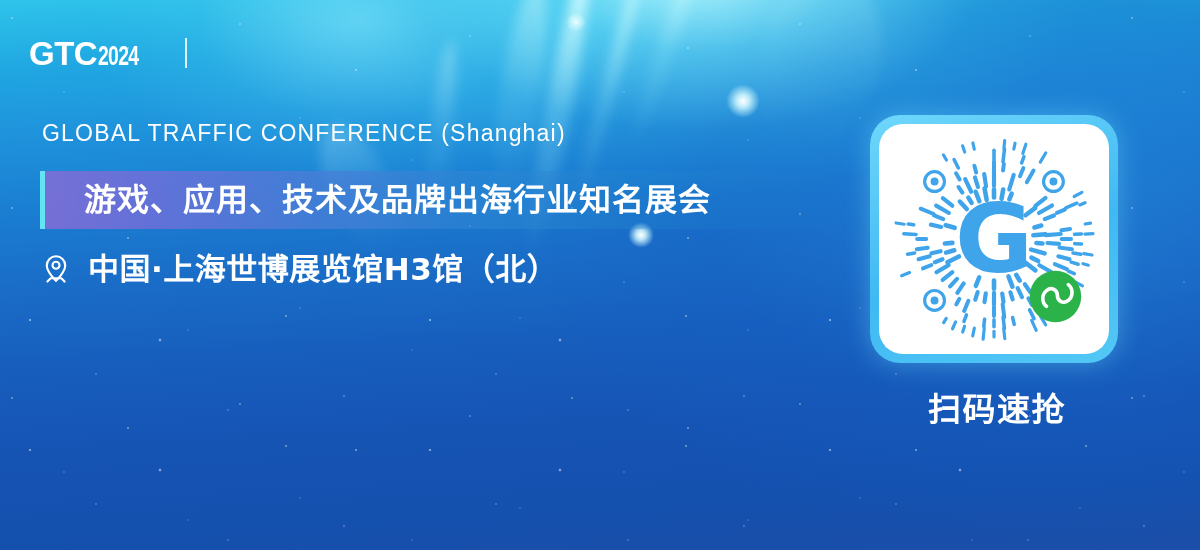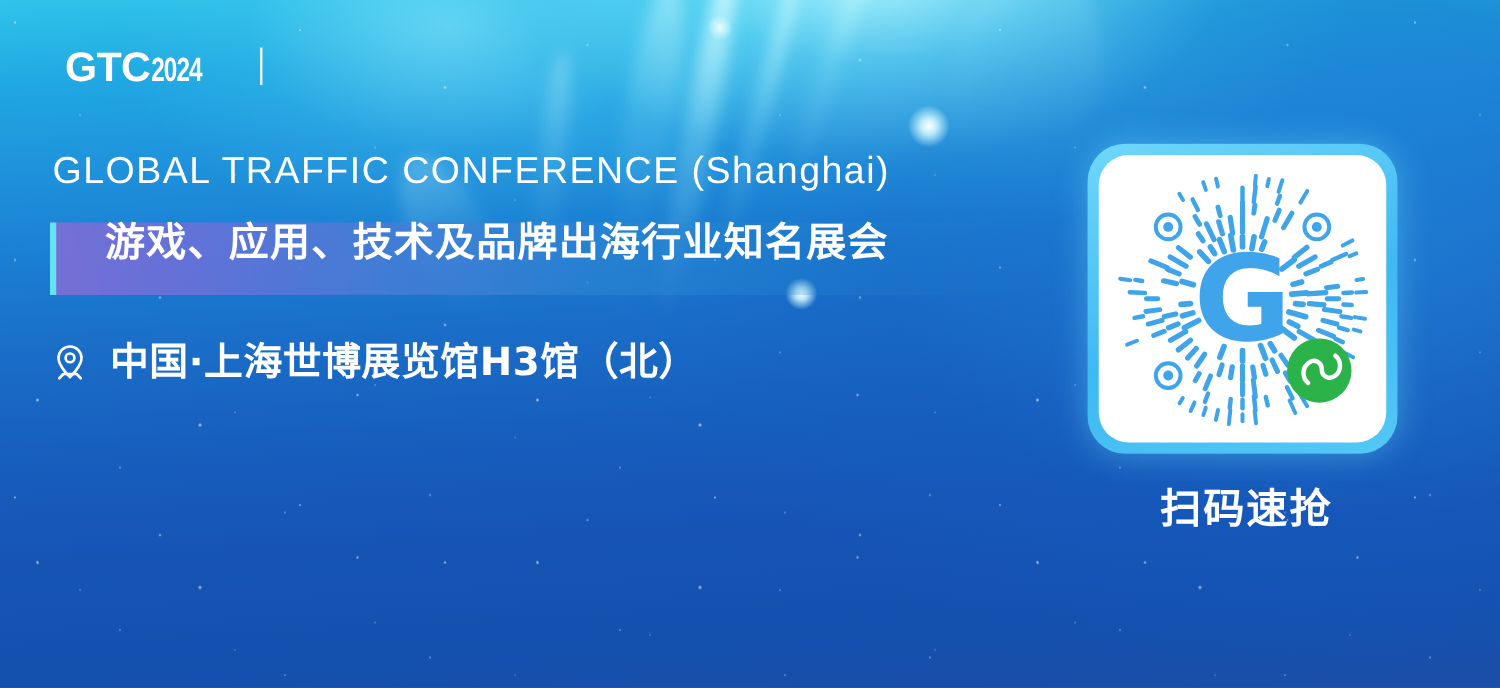--- a/index.html
+++ b/index.html
@@ -61,67 +61,67 @@
     background-image:
       radial-gradient(1.6px 1.6px at 30px 20px, rgba(255,255,255,.9), transparent),
       radial-gradient(1.1px 1.1px at 96px 74px, rgba(255,255,255,.6), transparent),
       radial-gradient(1.8px 1.8px at 160px 40px, rgba(255,255,255,.85), transparent),
       radial-gradient(1.1px 1.1px at 228px 110px, rgba(255,255,255,.55), transparent),
       radial-gradient(1.5px 1.5px at 286px 16px, rgba(255,255,255,.7), transparent),
       radial-gradient(1.2px 1.2px at 344px 96px, rgba(255,255,255,.6), transparent);
     background-size:400px 130px;background-repeat:repeat;}
 
   
-  .logobar{position:absolute;left:52px;top:31px;display:flex;align-items:center;gap:29px;height:44px;z-index:6;}
+  .logobar{position:absolute;left:29px;top:31px;display:flex;align-items:center;gap:29px;height:44px;z-index:6;}
   .gtc{display:flex;align-items:baseline;color:#fff;}
   .gtc-main{font-size:33px;font-weight:bold;letter-spacing:-.5px;line-height:1;
     font-family:"Liberation Sans","DejaVu Sans",sans-serif;}
   .gtc-year{font-size:27px;font-weight:bold;line-height:1;letter-spacing:-1px;transform:scaleX(.72);transform-origin:left bottom;margin-left:1px;}
   .divider{width:2px;height:30px;background:rgba(255,255,255,.85);margin:0 4px 0 2px;}
   .brand{display:flex;align-items:center;gap:9px;}
   .brand-mark{width:29px;height:29px;flex:0 0 29px;}
   .brand-name{font-size:27px;font-weight:bold;color:#fff;letter-spacing:1px;line-height:1;
     font-family:"DejaVu Sans","Liberation Sans",sans-serif;}
 
   
   .left{position:absolute;left:40px;top:108px;width:830px;z-index:5;}
   .title-cn{font-size:74px;font-weight:bold;color:#fff;line-height:1.02;letter-spacing:2px;
     font-family:"DejaVu Sans","Liberation Sans",sans-serif;margin:0;
     text-shadow:0 2px 14px rgba(10,60,130,.35);white-space:nowrap;}
-  .title-en{margin:14px 0 0 2px;font-size:30px;color:#fff;letter-spacing:1.2px;line-height:1;
+  .title-en{margin:14px 0 0 2px;font-size:23px;color:#fff;letter-spacing:1.2px;line-height:1;
     font-family:"Liberation Sans","DejaVu Sans",sans-serif;font-weight:400;white-space:nowrap;}
 
-  .tagline{position:relative;margin-top:26px;height:58px;display:flex;width:790px;}
+  .tagline{position:relative;margin-top:26px;height:58px;display:flex;align-items:center;width:790px;}
   .tagline-bg{position:absolute;left:0;top:0;right:0;bottom:0;
     background:linear-gradient(90deg,
       rgba(126,110,214,.92) 0%,
       rgba(106,112,216,.90) 14%,
       rgba(74,125,215,.80) 34%,
       rgba(46,134,212,.58) 55%,
       rgba(37,137,208,.30) 74%,
       rgba(34,140,205,0) 100%);}
   .tagline-accent{position:absolute;left:0;top:0;bottom:0;width:5px;background:#62e4f2;}
   .tagline-text{position:relative;margin-left:44px;font-size:32px;font-weight:bold;color:#fff;
     letter-spacing:1px;line-height:1;font-family:"DejaVu Sans","Liberation Sans",sans-serif;white-space:nowrap;}
 
-  .meta{margin-top:38px;}
+  .meta{margin-top:24px;}
   .meta-row{display:flex;align-items:center;gap:16px;color:#fff;margin-bottom:16px;}
   .meta-icon{width:32px;height:32px;flex:0 0 32px;display:block;}
   .meta-text{font-size:31px;font-weight:bold;letter-spacing:.5px;line-height:1;
     font-family:"DejaVu Sans","Liberation Sans",sans-serif;white-space:nowrap;}
 
   
   .qr-panel{position:absolute;left:870px;top:115px;width:254px;z-index:6;text-align:center;}
   .qr-frame{width:248px;height:248px;border-radius:30px;padding:0;
     background:linear-gradient(160deg,#6fd7fb,#3fb9f2 55%,#53c8f6);
     box-shadow:0 0 26px rgba(120,225,255,.40);display:flex;align-items:center;justify-content:center;}
   .qr-card{width:230px;height:230px;border-radius:24px;background:#ffffff;position:relative;
     display:flex;align-items:center;justify-content:center;overflow:hidden;}
   .qr-card svg{display:block;}
-  .cta{margin-top:26px;color:#fff;font-family:Liberation Mono, monospace;}
+  .cta{margin-top:26px;color:#fff;font-family:Liberation Serif, serif;}
   .cta-line{font-size:33px;font-weight:bold;line-height:1.28;letter-spacing:1.5px;white-space:nowrap;}
 </style>
 </head>
 <body>
 
 <div class="banner">
 
   <div class="aurora">
     <i class="a1"></i>
       <i class="a2"></i>

